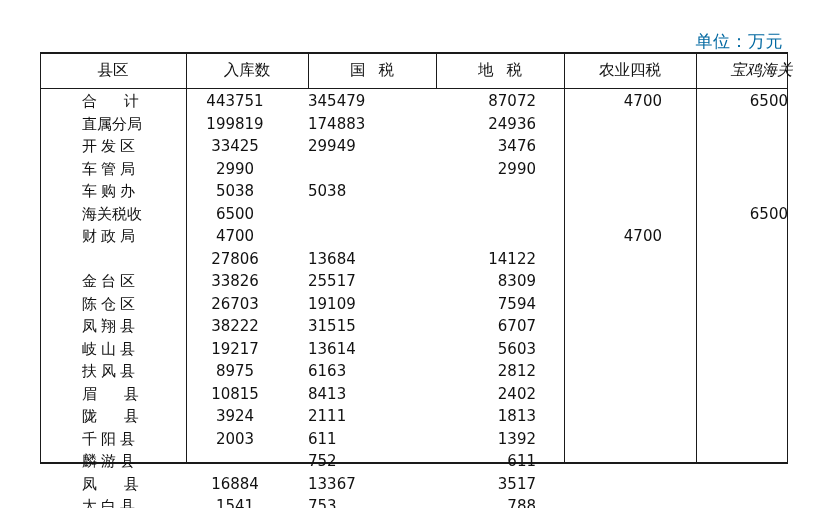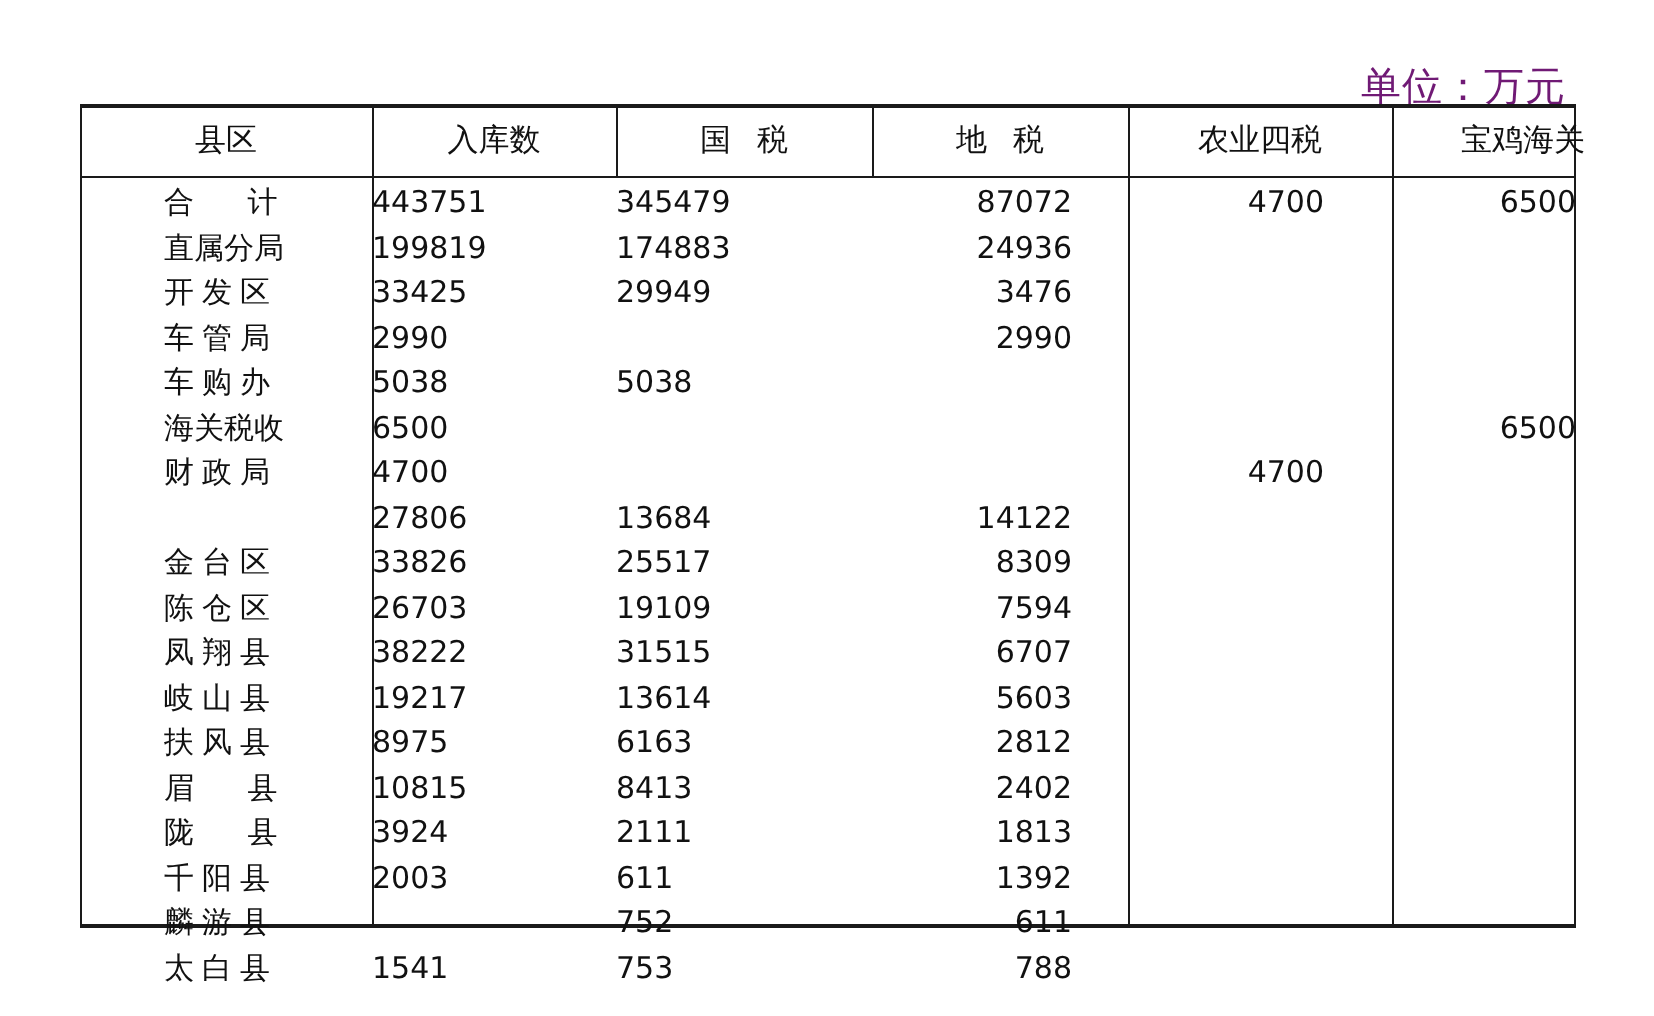--- a/index.html
+++ b/index.html
@@ -19,23 +19,23 @@
     position: absolute;
     left: 0;
     top: 0;
     width: 827px;
     height: 508px;
   }
   .unit-line {
     position: absolute;
     right: 44px;
     top: 30px;
-    font-size: 20px;
+    font-size: 17px;
     letter-spacing: 0.5px;
-    color: #701a75;
+    color: #0369a1;
   }
   
   .rule-top {
     position: absolute;
     left: 40px;
     top: 52px;
     width: 748px;
     height: 2px;
     background: #1a1a1a;
   }
@@ -106,21 +106,21 @@
   .c-name {
     left: 20px;
     width: 124px;
     text-align: left;
     padding-left: 22px;
     box-sizing: border-box;
   }
   .name-2 { letter-spacing: 11px; }
   .name-3 { letter-spacing: 4px; }
   .name-4 { letter-spacing: 0px; }
-  .c-num1 { left: 146px; width: 116px; text-align: left; padding-right: 18px; box-sizing: border-box; }
+  .c-num1 { left: 146px; width: 116px; text-align: center; padding-right: 18px; box-sizing: border-box; }
   .c-num2 { left: 268px; width: 122px; text-align: left; padding-right: 20px; box-sizing: border-box; }
   .c-num3 { left: 396px; width: 124px; text-align: right; padding-right: 24px; box-sizing: border-box; }
   .c-num4 { left: 524px; width: 128px; text-align: right; padding-right: 30px; box-sizing: border-box; }
   .c-num5 { left: 656px; width: 120px; text-align: right; padding-right: 28px; box-sizing: border-box; }
 </style>
 </head>
 <body>
 
 <div class="page">
 
@@ -137,21 +137,21 @@
   <div class="vline" style="left:564px;"></div>
   <div class="vline" style="left:696px;"></div>
   <div class="vline" style="left:787px;"></div>
 
   <div class="hdr-row">
     <div class="hdr-cell" style="left:0px;width:146px;">县区</div>
     <div class="hdr-cell" style="left:146px;width:122px;">入库数</div>
     <div class="hdr-cell spaced1" style="left:268px;width:128px;">国  税</div>
     <div class="hdr-cell spaced1" style="left:396px;width:128px;">地  税</div>
     <div class="hdr-cell" style="left:524px;width:132px;">农业四税</div>
-    <div class="hdr-cell" style="left:656px;width:131px;">宝鸡海关</div>
+    <div class="hdr-cell" style="left:656px;width:131px;font-style:italic;">宝鸡海关</div>
   </div>
 
   <div class="body-rows" id="body-rows">
       <div class="row">
         <div class="cell c-name name-2">合  计</div>
         <div class="cell c-num1">443751</div>
         <div class="cell c-num2">345479</div>
         <div class="cell c-num3">87072</div>
         <div class="cell c-num4">4700</div>
         <div class="cell c-num5">6500</div>
@@ -276,20 +276,28 @@
         <div class="cell c-num5"></div>
       </div>
       <div class="row">
         <div class="cell c-name name-3">麟游县</div>
         <div class="cell c-num2">752</div>
         <div class="cell c-num3">611</div>
         <div class="cell c-num4"></div>
         <div class="cell c-num5"></div>
       </div>
       <div class="row">
+        <div class="cell c-name name-2">凤  县</div>
+        <div class="cell c-num1">16884</div>
+        <div class="cell c-num2">13367</div>
+        <div class="cell c-num3">3517</div>
+        <div class="cell c-num4"></div>
+        <div class="cell c-num5"></div>
+      </div>
+      <div class="row">
         <div class="cell c-name name-3">太白县</div>
         <div class="cell c-num1">1541</div>
         <div class="cell c-num2">753</div>
         <div class="cell c-num3">788</div>
         <div class="cell c-num4"></div>
         <div class="cell c-num5"></div>
       </div>
     </div>
 
 </div>

